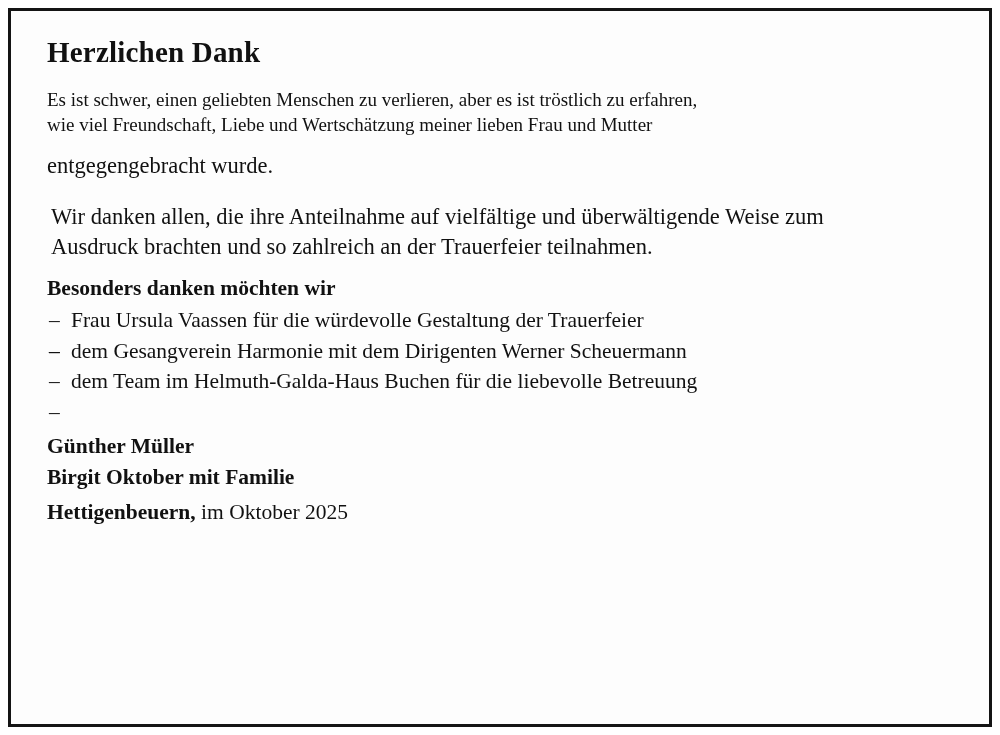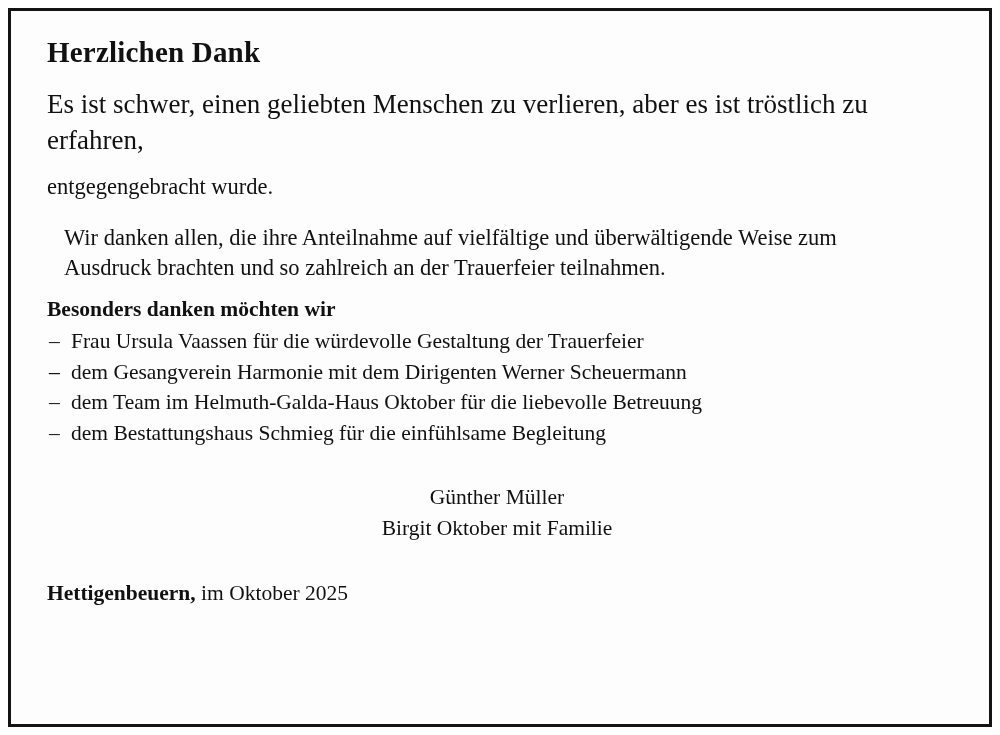--- a/index.html
+++ b/index.html
@@ -29,21 +29,21 @@
     color: #111111;
   }
   .headline {
     font-size: 29px;
     font-weight: bold;
     letter-spacing: 0.2px;
     margin: 0 0 18px 0;
     line-height: 1.1;
   }
   .intro {
-    font-size: 27px;
+    font-size: 19px;
     line-height: 1.32;
     margin: 0 0 6px 0;
   }
   .intro .l2 { display: block; }
   .name-block {
     text-align: center;
     margin: 14px 0 4px 0;
   }
   .deceased-name {
     font-size: 45px;
@@ -62,21 +62,21 @@
     width: 22px;
   }
   .after-name {
     font-size: 22.5px;
     line-height: 1.3;
     margin: 4px 0 0 0;
   }
   .thanks-para {
     font-size: 22.5px;
     line-height: 1.33;
-    margin: 22px 0 0 17px;
+    margin: 22px 0 0 4px;
   }
   .thanks-para .l2 { display: block; }
   .special-title {
     font-size: 21.5px;
     font-weight: bold;
     margin: 14px 0 4px 0;
   }
   ul.thanks-list {
     list-style: none;
     margin: 0;
@@ -89,44 +89,45 @@
     position: relative;
     white-space: nowrap;
   }
   ul.thanks-list li .dash {
     position: absolute;
     left: 2px;
     top: 0;
   }
   .signatures {
     margin-top: 34px;
-    text-align: center;
+    text-align: left;
     padding-right: 6px;
     font-size: 21.5px;
-    font-weight: normal;
+    font-weight: bold;
     line-height: 1.45;
   }
   .footer {
-    margin-top: 36px;
+    margin-top: 7px;
     font-size: 21.5px;
   }
   .footer .place {
     font-weight: bold;
   }
 </style>
 </head>
 <body>
 
 <div class="page">
   <div class="notice">
 
     <h1 class="headline">Herzlichen Dank</h1>
 
     <p class="intro">
       <span class="l1">Es ist schwer, einen geliebten Menschen zu verlieren, aber es ist tröstlich zu erfahren,</span>
+      <span class="l2">wie viel Freundschaft, Liebe und Wertschätzung meiner lieben Frau und Mutter</span>
     </p>
 
     <div class="name-block">
     </div>
 
     <p class="after-name">entgegengebracht wurde.</p>
 
     <p class="thanks-para">
       <span class="l1">Wir danken allen, die ihre Anteilnahme auf vielfältige und überwältigende Weise zum</span>
       <span class="l2">Ausdruck brachten und so zahlreich an der Trauerfeier teilnahmen.</span>
@@ -141,25 +142,24 @@
       </li>
       <li>
         <span class="dash">–</span>
       </li>
       <li>
         <span class="dash">–</span>
         <span>dem Gesangverein Harmonie mit dem Dirigenten Werner Scheuermann</span>
       </li>
       <li>
         <span class="dash">–</span>
-        <span>dem Team im Helmuth-Galda-Haus Oktober für die liebevolle Betreuung</span>
+        <span>dem Team im Helmuth-Galda-Haus Buchen für die liebevolle Betreuung</span>
       </li>
       <li>
         <span class="dash">–</span>
-        <span>dem Bestattungshaus Schmieg für die einfühlsame Begleitung</span>
       </li>
     </ul>
 
     <div class="signatures">
       <div>Günther Müller</div>
       <div>Birgit Oktober mit Familie</div>
     </div>
 
     <div class="footer">
       <span class="place">Hettigenbeuern,</span><span> im Oktober 2025</span>

